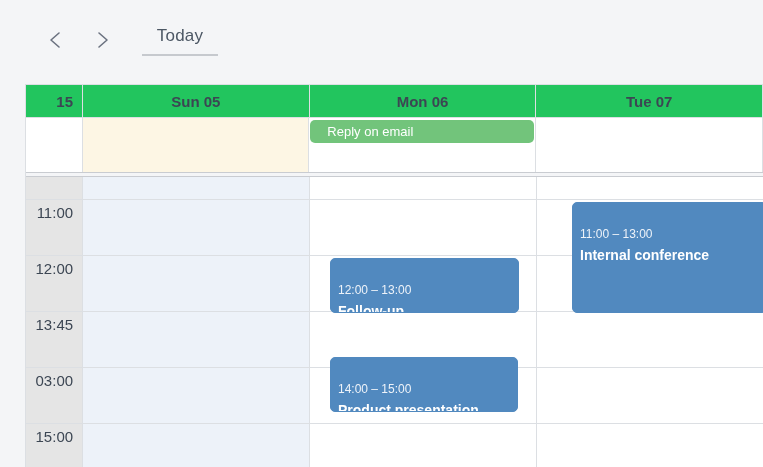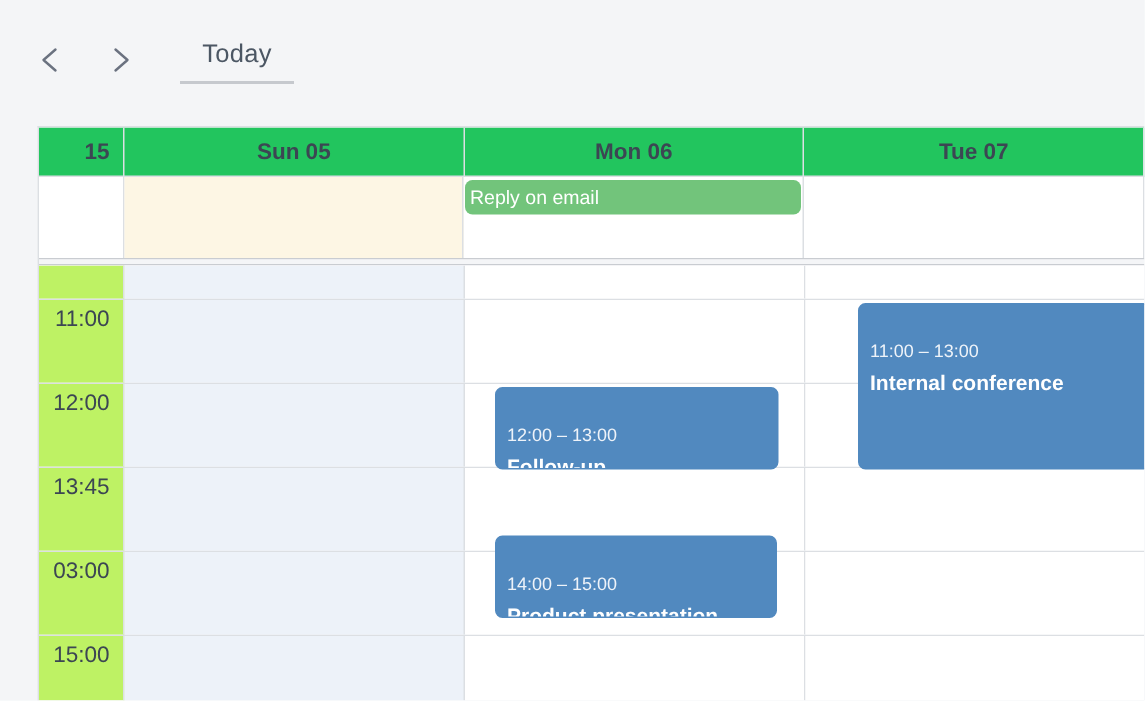--- a/index.html
+++ b/index.html
@@ -26,21 +26,21 @@
 
   
   .toolbar {
     position: absolute;
     left: 0;
     top: 0;
     width: 763px;
     height: 80px;
     display: flex;
     align-items: center;
-    padding-left: 16px;
+    padding-left: 38px;
     box-sizing: border-box;
     background: #f4f5f7;
   }
   .nav-btn {
     width: 36px;
     height: 36px;
     display: flex;
     align-items: center;
     justify-content: center;
     cursor: pointer;
@@ -135,21 +135,21 @@
     position: absolute;
     left: 1px;
     top: 2px;
     right: 1px;
     height: 23px;
     border-radius: 5px;
     background: #72c47b;
     color: #ffffff;
     font-size: 13px;
     line-height: 23px;
-    padding: 0 3px;
+    padding: 0 17px;
     box-sizing: border-box;
     white-space: nowrap;
     overflow: hidden;
     cursor: pointer;
   }
 
   
   .grid-gap {
     height: 4px;
     background: #f4f5f7;
@@ -176,21 +176,21 @@
 
   .slot-time {
     box-sizing: border-box;
     border-right: 1px solid #dcdfe3;
     display: flex;
     align-items: flex-start;
     justify-content: flex-end;
     padding: 4px 9px 0 0;
     font-size: 15px;
     color: #3c4653;
-    background: #bef264;
+    background: #e5e5e5;
   }
   .slot-cell {
     box-sizing: border-box;
     border-right: 1px solid #dcdfe3;
     background: #ffffff;
   }
   .slot-cell.weekend { background: #edf2f9; }
 
   
   .events-layer {

